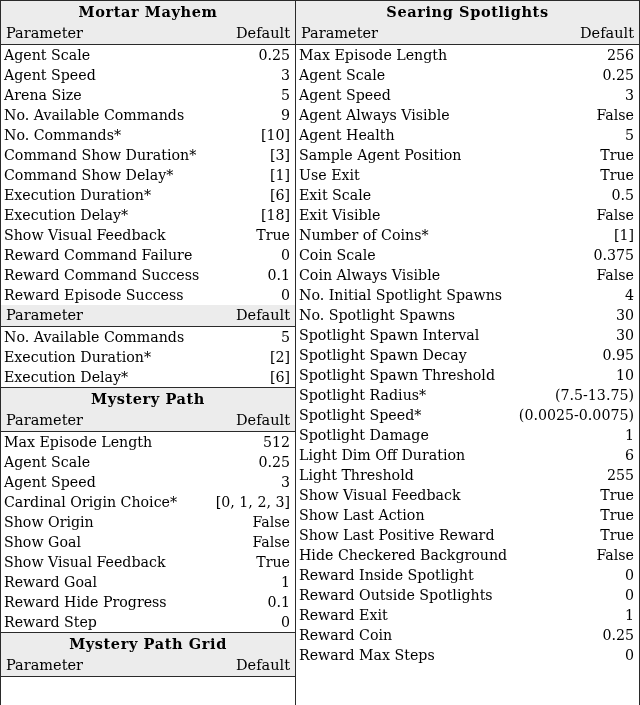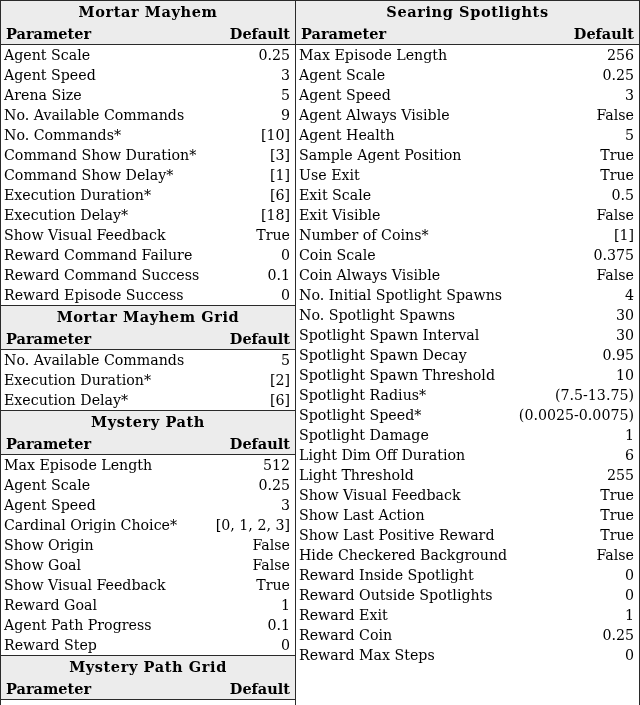--- a/index.html
+++ b/index.html
@@ -65,21 +65,21 @@
     letter-spacing: 0.6px;
     height: 21px;
     line-height: 21px;
     padding-bottom: 1px;
     margin-left: 12px;
   }
 
   
   tr.head-row td {
     background: #ececec;
-    font-weight: bold;
+    font-weight: normal;
     font-size: 14.5px;
     height: 21px;
     line-height: 21px;
     border-bottom: 1.6px solid #2a2a2a;
   }
   tr.head-row td.c-param { text-align: left;  padding-left: 5px; }
   tr.head-row td.c-val   { text-align: right; padding-right: 5px; margin-top: 8px; }
 
   
   tr.data-row td {
@@ -163,23 +163,20 @@
             </tr>
           <tr class="data-row">
               <td class="c-param">Reward Command Success</td>
               <td class="c-val">0.1</td>
             </tr>
           <tr class="data-row">
               <td class="c-param">Reward Episode Success</td>
               <td class="c-val">0</td>
             </tr>
 
-          <tr class="title-row with-rule">
-            <td colspan="2">Mortar Mayhem Grid</td>
-          </tr>
           <tr class="head-row">
             <td class="c-param">Parameter</td>
             <td class="c-val">Default</td>
           </tr>
           <tr class="data-row">
               <td class="c-param">No. Available Commands</td>
               <td class="c-val">5</td>
             </tr>
           <tr class="data-row">
               <td class="c-param">Execution Duration*</td>
@@ -223,21 +220,21 @@
             </tr>
           <tr class="data-row">
               <td class="c-param">Show Visual Feedback</td>
               <td class="c-val">True</td>
             </tr>
           <tr class="data-row">
               <td class="c-param">Reward Goal</td>
               <td class="c-val">1</td>
             </tr>
           <tr class="data-row">
-              <td class="c-param">Agent Path Progress</td>
+              <td class="c-param">Reward Hide Progress</td>
               <td class="c-val">0.1</td>
             </tr>
           <tr class="data-row">
               <td class="c-param">Reward Step</td>
               <td class="c-val">0</td>
             </tr>
 
           <tr class="title-row with-rule">
             <td colspan="2">Mystery Path Grid</td>
           </tr>

